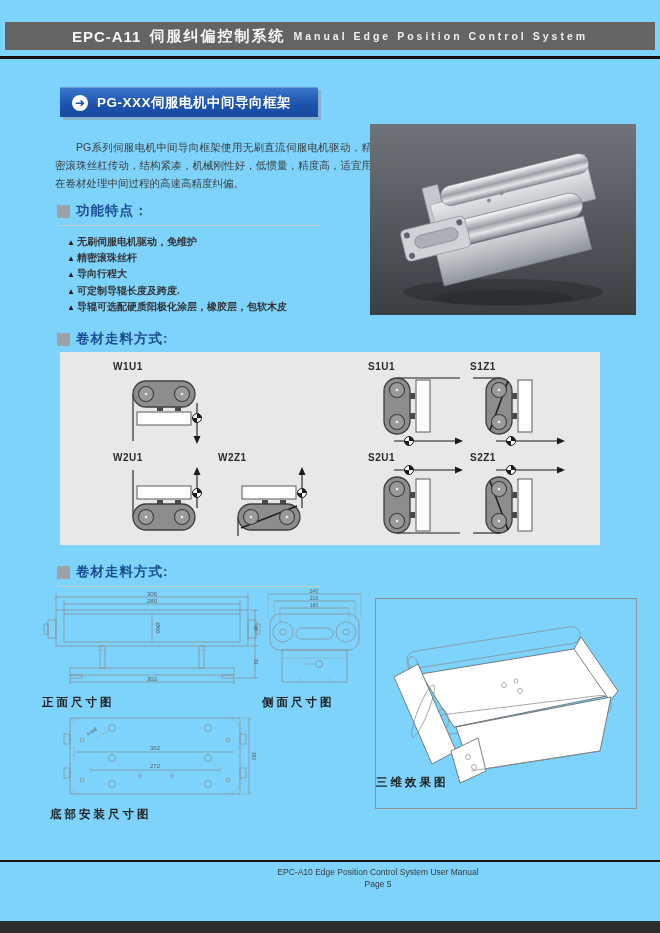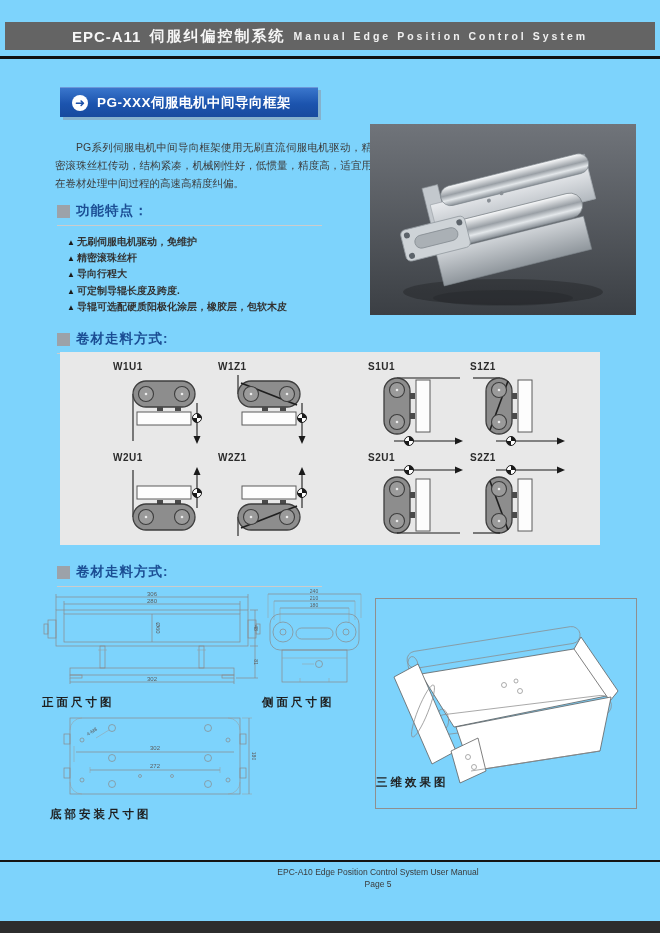--- a/index.html
+++ b/index.html
@@ -168,38 +168,20 @@
           <circle class="dot" cx="69" cy="21" r="1.3"></circle>
         <rect class="blk" x="44" y="34" width="6" height="4"></rect>
           <rect class="blk" x="62" y="34" width="6" height="4"></rect>
         <rect class="frame" x="24" y="39" width="54" height="13"></rect>
         <line x1="84" y1="30" x2="84" y2="64"></line>
         <polygon class="head" points="84,71 80.5,63 87.5,63"></polygon>
         <use href="#qmark" transform="translate(84,45)"></use>
       </svg>
     </div>
 
-    <div class="cell" style="left:158px;top:9px;">
-      <div class="mode">W1Z1</div>
-      <svg class="wp" width="100" height="74" viewBox="0 0 100 74">
-        <line x1="20" y1="2" x2="20" y2="21"></line>
-        <rect class="pill" x="20" y="8" width="62" height="26" rx="13"></rect>
-        <line class="diag" x1="23" y1="10" x2="79" y2="32"></line>
-        <circle class="roll" cx="33" cy="21" r="7.5"></circle>
-          <circle class="dot" cx="33" cy="21" r="1.3"></circle>
-        <circle class="roll" cx="69" cy="21" r="7.5"></circle>
-          <circle class="dot" cx="69" cy="21" r="1.3"></circle>
-        <rect class="blk" x="44" y="34" width="6" height="4"></rect>
-          <rect class="blk" x="62" y="34" width="6" height="4"></rect>
-        <rect class="frame" x="24" y="39" width="54" height="13"></rect>
-        <line x1="84" y1="30" x2="84" y2="64"></line>
-        <polygon class="head" points="84,71 80.5,63 87.5,63"></polygon>
-        <use href="#qmark" transform="translate(84,45)"></use>
-      </svg>
-    </div>
 
     <div class="cell" style="left:308px;top:9px;">
       <div class="mode">S1U1</div>
       <svg class="wp" width="100" height="74" viewBox="0 0 100 74">
         <line x1="29" y1="5" x2="92" y2="5"></line>
         <rect class="pill" x="16" y="5" width="26" height="56" rx="13"></rect>
         <circle class="roll" cx="29" cy="17" r="7.5"></circle>
           <circle class="dot" cx="29" cy="17" r="1.3"></circle>
         <circle class="roll" cx="29" cy="49" r="7.5"></circle>
           <circle class="dot" cx="29" cy="49" r="1.3"></circle>

